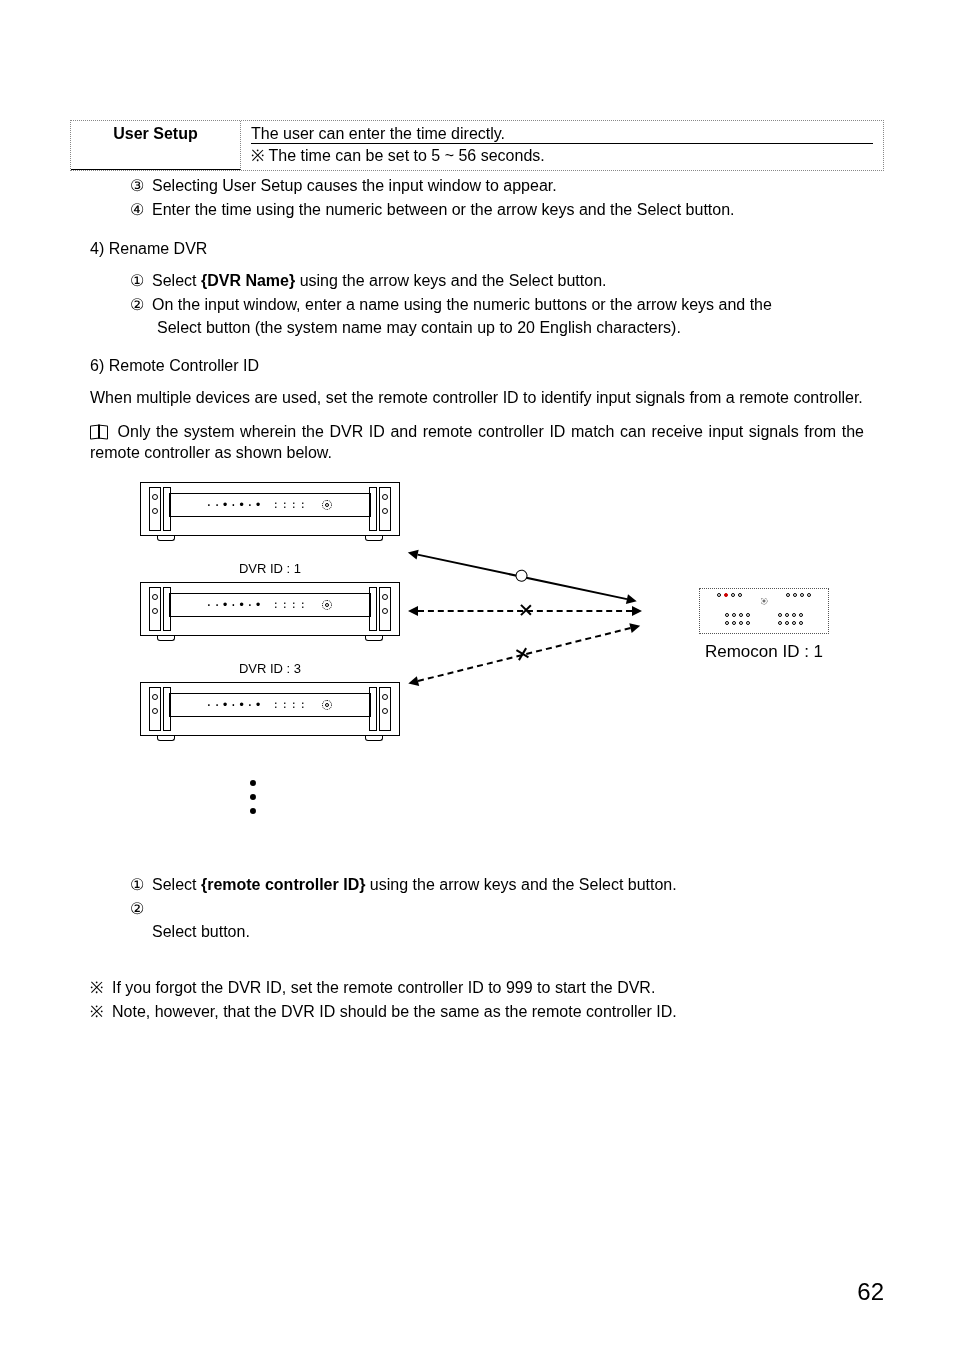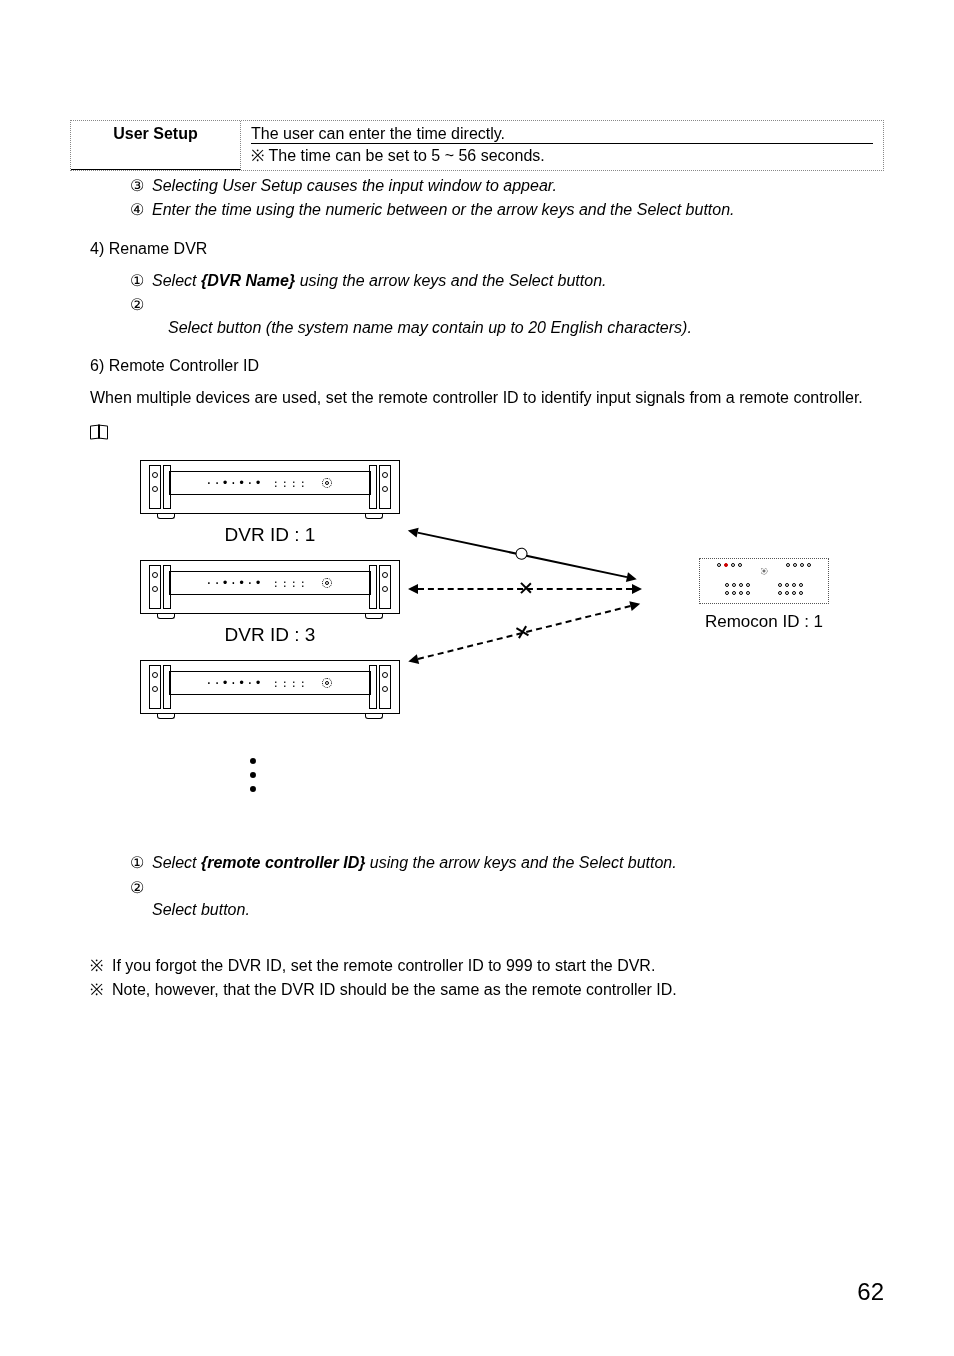--- a/index.html
+++ b/index.html
@@ -27,21 +27,21 @@
     border-bottom: 1px solid #000;
   }
   .td {
     flex: 1;
     padding: 4px 10px;
   }
   .td-line1 { border-bottom: 1px solid #000; display: inline-block; width: 100%; }
   .list { margin: 4px 0 18px 60px; }
   .list .item { display: flex; margin: 2px 0; line-height: 1.4; }
   .list .item .num { width: 22px; flex-shrink: 0; }
-  .list .item .txt { flex: 1; font-style: italic; }
+  .list .item .txt { flex: 1; }
   .sub-indent { margin-left: 22px; }
   .h4 { font-weight: normal; margin: 10px 0 12px 20px; }
   .para { margin: 6px 20px 12px 20px; text-align: justify; line-height: 1.35; }
   .note-line { margin: 2px 20px; line-height: 1.35; display: flex; }
   .note-line .sym { width: 22px; flex-shrink: 0; }
   .note-line .txt { flex: 1; }
   .book-icon { display: inline-block; width: 18px; height: 14px; position: relative; vertical-align: middle; margin-right: 4px; }
   .book-icon::before, .book-icon::after {
     content: ""; position: absolute; width: 8px; height: 12px; border: 1px solid #000; top: 0;
   }
@@ -81,42 +81,42 @@
   .dvr-side.right { right: 8px; }
   .dvr-side::before, .dvr-side::after {
     content:""; position:absolute; left:2px; right:2px; top:6px; height:4px; border:1px solid #000; border-radius:50%;
   }
   .dvr-side::after { top: 20px; }
   .dvr-slot {
     position: absolute; top: 4px; bottom: 4px; width: 8px; border: 1px solid #000;
   }
   .dvr-slot.left { left: 22px; }
   .dvr-slot.right { right: 22px; }
-  .dvr-label { text-align: center; margin-top: 10px; font-size: 19px; }
+  .dvr-label { text-align: center; margin-top: 25px; font-size: 13px; }
   .dotgrp1, .dotgrp2 { display:inline-block; }
   .dotgrp1 { font-family: monospace; letter-spacing: 1px; font-size:12px; }
   .dotgrp2 { font-family: monospace; letter-spacing: 3px; font-size:10px; }
   .gear {
     width: 16px; height: 16px; position: relative;
   }
   .gear::before {
     content:""; position:absolute; inset:3px; border:1.5px dotted #000; border-radius:50%;
   }
   .gear::after {
     content:""; position:absolute; inset:6px; border:1px solid #000; border-radius:50%;
   }
 
   .dots-vert { position:absolute; left: 110px; }
   .dots-vert span { display:block; width:6px; height:6px; background:#000; border-radius:50%; margin: 8px auto; }
 
   
   .remote {
     position: absolute;
     right: 0;
-    top: 98px;
+    top: 106px;
     width: 200px;
     text-align: center;
   }
   .remote-box {
     width: 130px; height: 46px; border: 1px dotted #555; margin: 0 auto 8px;
     position: relative;
   }
   .remote-row { display:flex; justify-content:center; gap:3px; margin-top:4px; }
   .rb { width:4px; height:4px; border:1px solid #000; border-radius:50%; }
   .remote-label { font-size: 17px; }
@@ -185,30 +185,31 @@
 <div class="list">
   <div class="item">
     <span class="num">①</span>
     <span class="txt">
       <span>Select </span><b>{DVR Name}</b><span> using the arrow keys and the Select button.</span>
     </span>
   </div>
   <div class="item">
     <span class="num">②</span>
     <span class="txt">
-      <br>
-      <span class="sub-indent" style="margin-left:16px">Select button (the system name may contain up to 20 English characters).</span>
+      <span>On the input window, enter a name using the numeric buttons or the arrow keys and the</span><br>
+      <span class="sub-indent" style="margin-left:5px">Select button (the system name may contain up to 20 English characters).</span>
     </span>
   </div>
 </div>
 
 <div class="h4">6)  Remote Controller ID</div>
 <div class="para">When multiple devices are used, set the remote controller ID to identify input signals from a remote controller.</div>
 <div class="para">
   <span class="book-icon"></span>
+  <span>Only the system wherein the DVR ID and remote controller ID match can receive input signals from the remote controller as shown below.</span>
 </div>
 
 <div class="diagram">
 
   <div class="dvr-unit" style="top:0">
     <div class="dvr-case">
       <div class="dvr-side left"></div>
       <div class="dvr-slot left"></div>
       <div class="dvr-screen">
         <span class="dotgrp1">··•·•·•</span>

